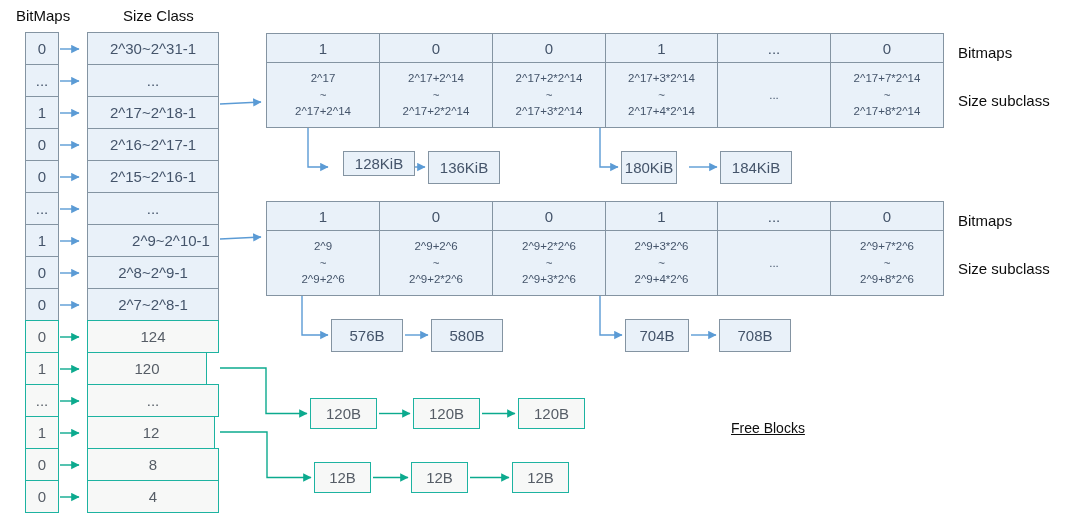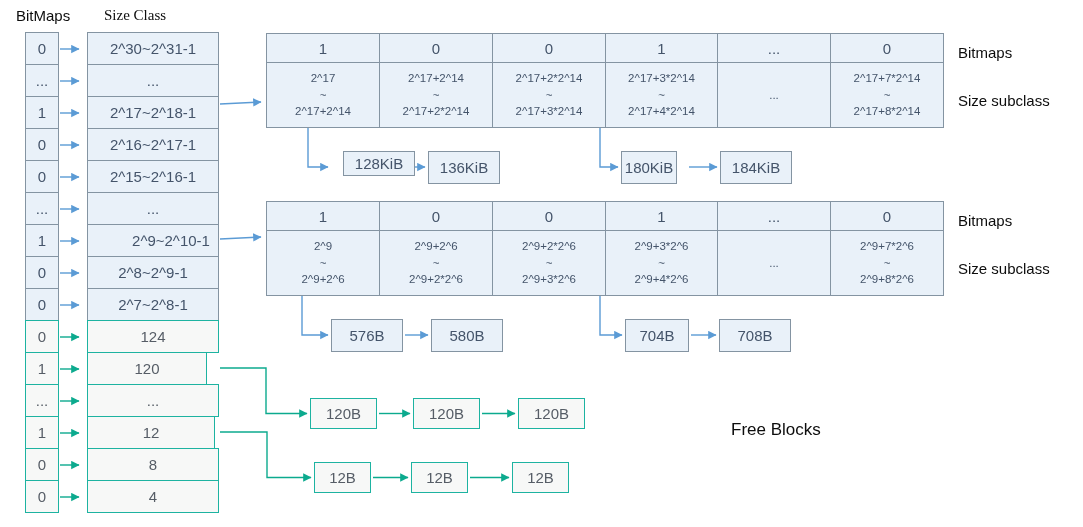--- a/index.html
+++ b/index.html
@@ -1,19 +1,19 @@
 <!DOCTYPE html>
 <html style="--blue-fill: #e9f1f9; --gray-border: #8494a2; --blue-text: #44546a; --green-fill: #f7f8f7; --teal-border: #1db3a1; --gray-text: #565d66;"><head>
 <meta charset="utf-8">
 <style>
   html,body{margin:0;padding:0;background:#fff;}
   .canvas{position:relative;width:1083px;height:527px;background:#fff;
           font-family:"Liberation Sans",sans-serif;overflow:hidden;}
   .hdr{position:absolute;font-size:15px;color:#0d0d0d;white-space:nowrap;}
-  .free-blocks{font-size:17px;}
+  .free-blocks{font-size:14px;text-decoration:underline;}
   #connectors{position:absolute;left:0;top:0;width:1083px;height:527px;z-index:1;}
   .cell{position:absolute;box-sizing:border-box;display:flex;align-items:center;
         justify-content:center;font-size:15px;z-index:2;white-space:nowrap;}
   .cell.blue{background:var(--blue-fill);border:1px solid var(--gray-border);color:var(--blue-text);}
   .cell.green{background:var(--green-fill);border:1px solid var(--teal-border);color:var(--gray-text);}
   .sc-col{position:absolute;box-sizing:border-box;z-index:2;}
   .sc-bit{display:flex;align-items:center;justify-content:center;height:30px;
           box-sizing:border-box;background:var(--blue-fill);border:1px solid var(--gray-border);
           font-size:15px;color:var(--blue-text);}
   .sc-sub{display:flex;flex-direction:column;align-items:center;justify-content:center;height:65px;
@@ -65,21 +65,21 @@
       <polyline points="379,413.5 410,413.5" fill="none" stroke="#0caa8e" stroke-width="1.4" marker-end="url(#ag)"></polyline>
       <polyline points="482,413.5 515,413.5" fill="none" stroke="#0caa8e" stroke-width="1.4" marker-end="url(#ag)"></polyline>
       <polyline points="220,432 267,432 267,477.5 311,477.5" fill="none" stroke="#0caa8e" stroke-width="1.4" marker-end="url(#ag)"></polyline>
       <polyline points="373,477.5 408,477.5" fill="none" stroke="#0caa8e" stroke-width="1.4" marker-end="url(#ag)"></polyline>
       <polyline points="470,477.5 509,477.5" fill="none" stroke="#0caa8e" stroke-width="1.4" marker-end="url(#ag)"></polyline>
       <polyline points="220,104 261,102" fill="none" stroke="#5b9bd5" stroke-width="1.4" marker-end="url(#ab)"></polyline>
       <polyline points="220,239 261,237" fill="none" stroke="#5b9bd5" stroke-width="1.4" marker-end="url(#ab)"></polyline>
     </svg>
 
   <div class="hdr" style="left:16px;top:7px;">BitMaps</div>
-  <div class="hdr" style="left:104px;top:7px;font-family:Liberation Serif, serif;">Size Class</div>
+  <div class="hdr" style="left:123px;top:7px;">Size Class</div>
 
   <div id="left-rows">
       <div class="cell blue" style="left: 25px; top: 32px; width: 34px; height: 33px;">0</div>
       <div class="cell blue" style="left: 87px; top: 32px; width: 132px; height: 33px;">2^30~2^31-1</div>
       <div class="cell blue" style="left: 25px; top: 64px; width: 34px; height: 33px;">...</div>
       <div class="cell blue" style="left: 87px; top: 64px; width: 132px; height: 33px;">...</div>
       <div class="cell blue" style="left: 25px; top: 96px; width: 34px; height: 33px;">1</div>
       <div class="cell blue" style="left: 87px; top: 96px; width: 132px; height: 33px;">2^17~2^18-1</div>
       <div class="cell blue" style="left: 25px; top: 128px; width: 34px; height: 33px;">0</div>
       <div class="cell blue" style="left: 87px; top: 128px; width: 132px; height: 33px;">2^16~2^17-1</div>

